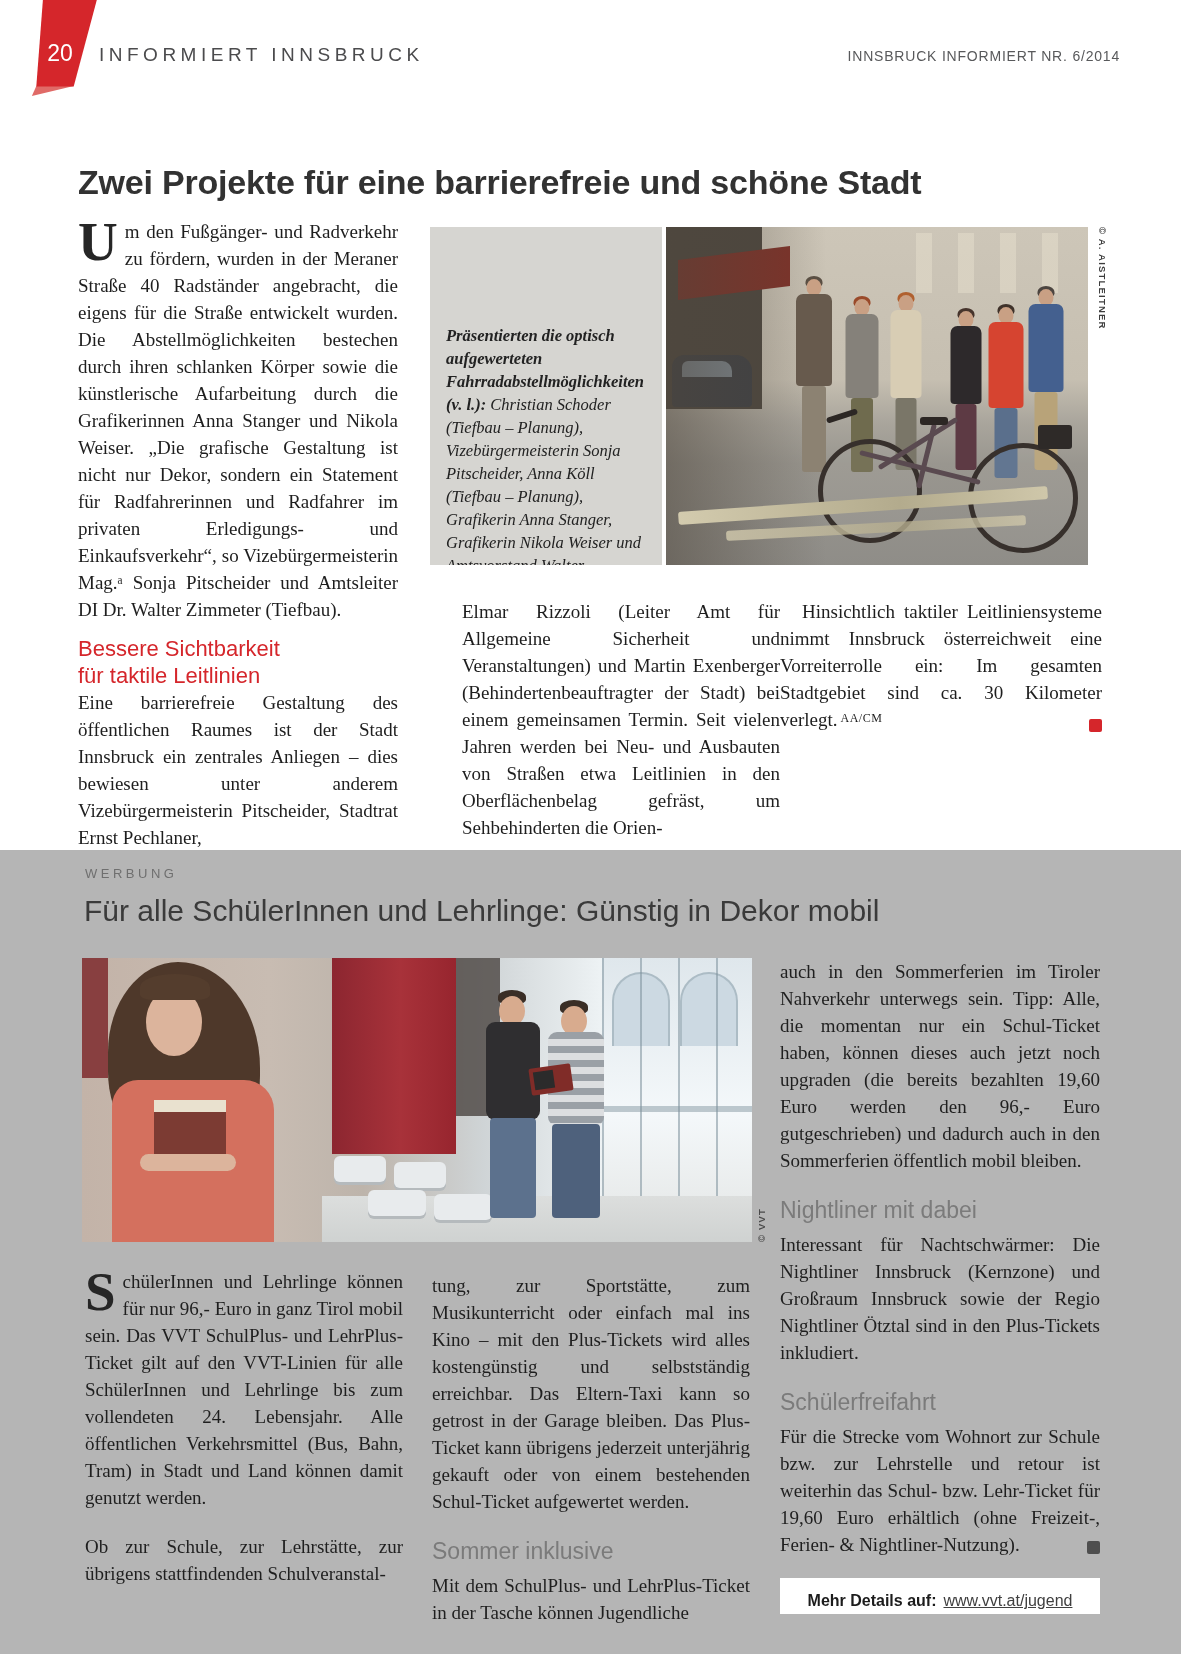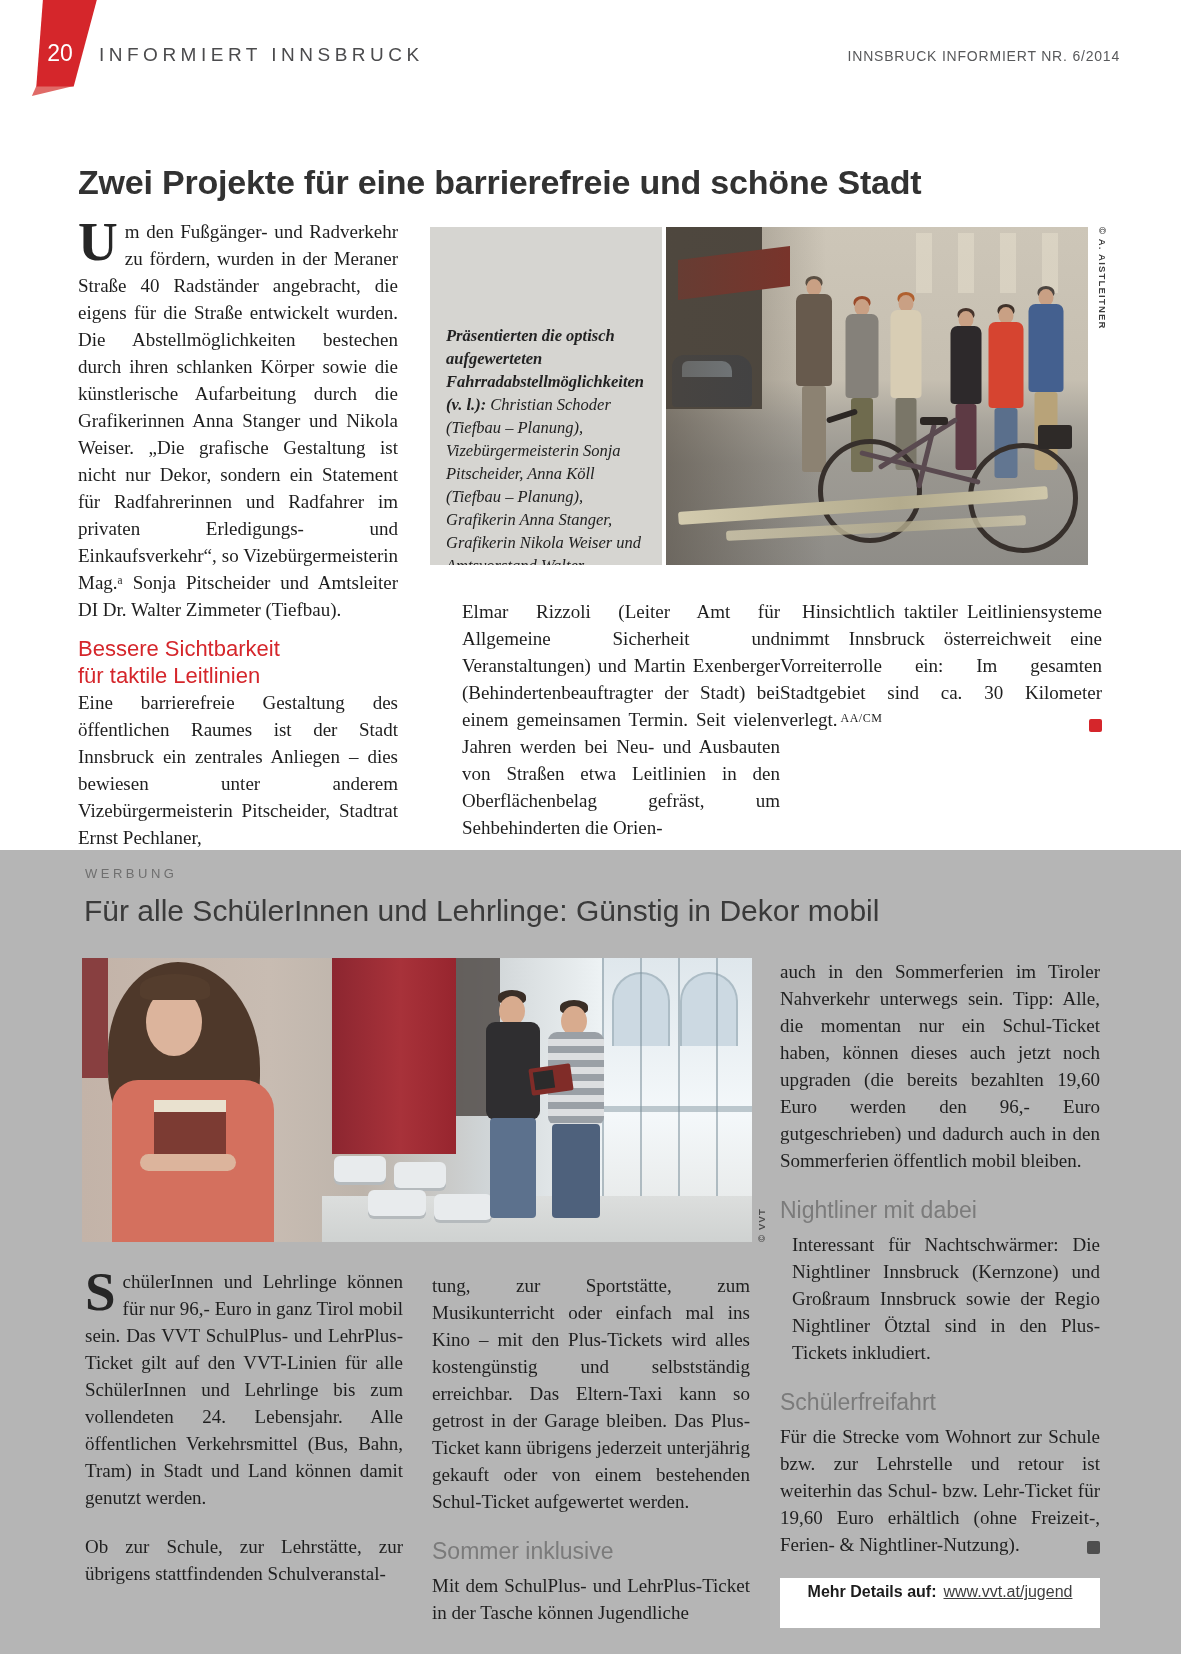--- a/index.html
+++ b/index.html
@@ -64,21 +64,21 @@
   .bar{position:absolute;background:#5a4a50;border-radius:3px;}
   .rail{position:absolute;background:linear-gradient(90deg,#d3cbae,#b3ab8d 60%,#cfc7aa);border-radius:3px;}
   
   #adsec{position:absolute;left:0;top:850px;width:1181px;height:804px;background:#b5b5b5;}
   .ad-label{position:absolute;left:85px;top:16px;font-family:"Liberation Sans","DejaVu Sans",sans-serif;
             font-size:13px;letter-spacing:3.5px;color:#6f6f6f;}
   .ad-title{position:absolute;left:84px;top:44px;width:1060px;
             font-family:"Liberation Sans","DejaVu Sans",sans-serif;font-size:30px;font-weight:400;color:#3a3a3a;}
   #credit2{left:756px;top:392px;transform:rotate(-90deg);transform-origin:0 0;color:#4a4a4a;}
   .adcol{position:absolute;width:320px;font-size:19px;line-height:27px;color:#1f1f1f;}
-  .detailsbox{margin-top:20px;height:50px;background:#ffffff;display:flex;align-items:flex-start;justify-content:center;
+  .detailsbox{margin-top:20px;height:36px;background:#ffffff;display:flex;align-items:flex-end;justify-content:center;
               gap:7px;font-family:"Liberation Sans","DejaVu Sans",sans-serif;font-size:16px;}
   .detailsbox .lbl{font-weight:700;color:#1c1c1c;}
   .detailsbox a{color:#3f3f3f;text-decoration:underline;}
   
   .ph2-bg{position:absolute;inset:0;background:linear-gradient(90deg,#c3b3a8 0%,#c8bcb2 28%,#bdb4ab 42%,#cfd4d6 60%,#eef3f5 78%,#e9edee 100%);}
   .p2edge{position:absolute;left:0;top:0;width:26px;height:120px;background:#7e2a2e;opacity:.85;}
   .hairg{position:absolute;left:26px;top:4px;width:152px;height:196px;background:#4e382a;border-radius:46% 54% 42% 44%;}
   .faceg{position:absolute;left:64px;top:30px;width:56px;height:68px;background:#dcb49c;border-radius:50%;}
   .fringe{position:absolute;left:58px;top:16px;width:70px;height:26px;background:#543d2d;border-radius:50% 50% 20% 20%;}
   .topg{position:absolute;left:30px;top:122px;width:162px;height:162px;background:#d4705e;border-radius:26px 30px 0 0;}
@@ -256,21 +256,21 @@
 
     <div class="adcol just" style="left:432px;top:422px;width:318px;">
       <p style="margin:0;">tung, zur Sportstätte, zum Musikunterricht oder einfach mal ins Kino – mit den Plus-Tickets wird alles kostengünstig und selbstständig erreichbar. Das Eltern-Taxi kann so getrost in der Garage bleiben. Das Plus-Ticket kann übrigens jederzeit unterjährig gekauft oder von einem bestehenden Schul-Ticket aufgewertet werden.</p>
       <div class="graysub mt22">Sommer inklusive</div>
       <p style="margin:6px 0 0 0;">Mit dem SchulPlus- und LehrPlus-Ticket in der Tasche können Jugendliche</p>
     </div>
 
     <div class="adcol just" style="left:780px;top:108px;width:320px;">
       <p style="margin:0;">auch in den Sommerferien im Tiroler Nahverkehr unterwegs sein. Tipp: Alle, die momentan nur ein Schul-Ticket haben, können dieses auch jetzt noch upgraden (die bereits bezahlten 19,60 Euro werden den 96,- Euro gutgeschrieben) und dadurch auch in den Sommerferien öffentlich mobil bleiben.</p>
       <div class="graysub mt22">Nightliner mit dabei</div>
-      <p style="margin:6px 0 0 12px;">Interessant für Nachtschwärmer: Die Nightliner Innsbruck (Kernzone) und Großraum Innsbruck sowie der Regio Nightliner Ötztal sind in den Plus-Tickets inkludiert.</p>
+      <p style="margin:6px 0 0 0;">Interessant für Nachtschwärmer: Die Nightliner Innsbruck (Kernzone) und Großraum Innsbruck sowie der Regio Nightliner Ötztal sind in den Plus-Tickets inkludiert.</p>
       <div class="graysub mt22">Schülerfreifahrt</div>
       <p class="endwrap" style="margin:6px 0 0 0;"><span>Für die Strecke vom Wohnort zur Schule bzw. zur Lehrstelle und retour ist weiterhin das Schul- bzw. Lehr-Ticket für 19,60 Euro erhältlich (ohne Freizeit-, Ferien- &amp; Nightliner-Nutzung).</span><span class="endmark dark"></span></p>
       <div class="detailsbox">
         <span class="lbl">Mehr Details auf:</span>
         <a href="#">www.vvt.at/jugend</a>
       </div>
     </div>
   </div>
 
 </div>

